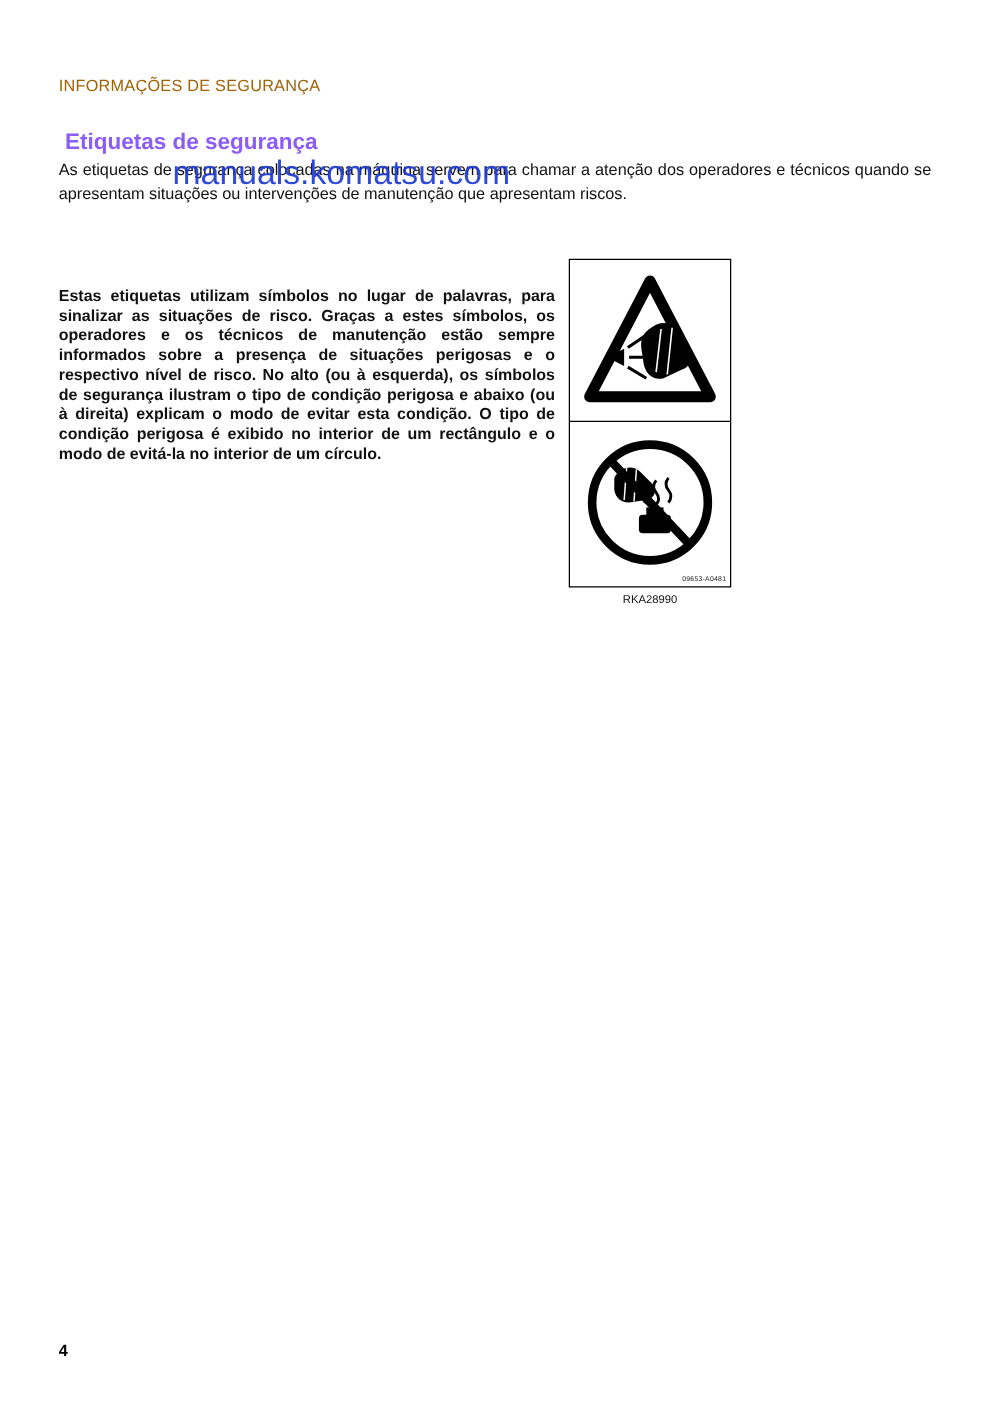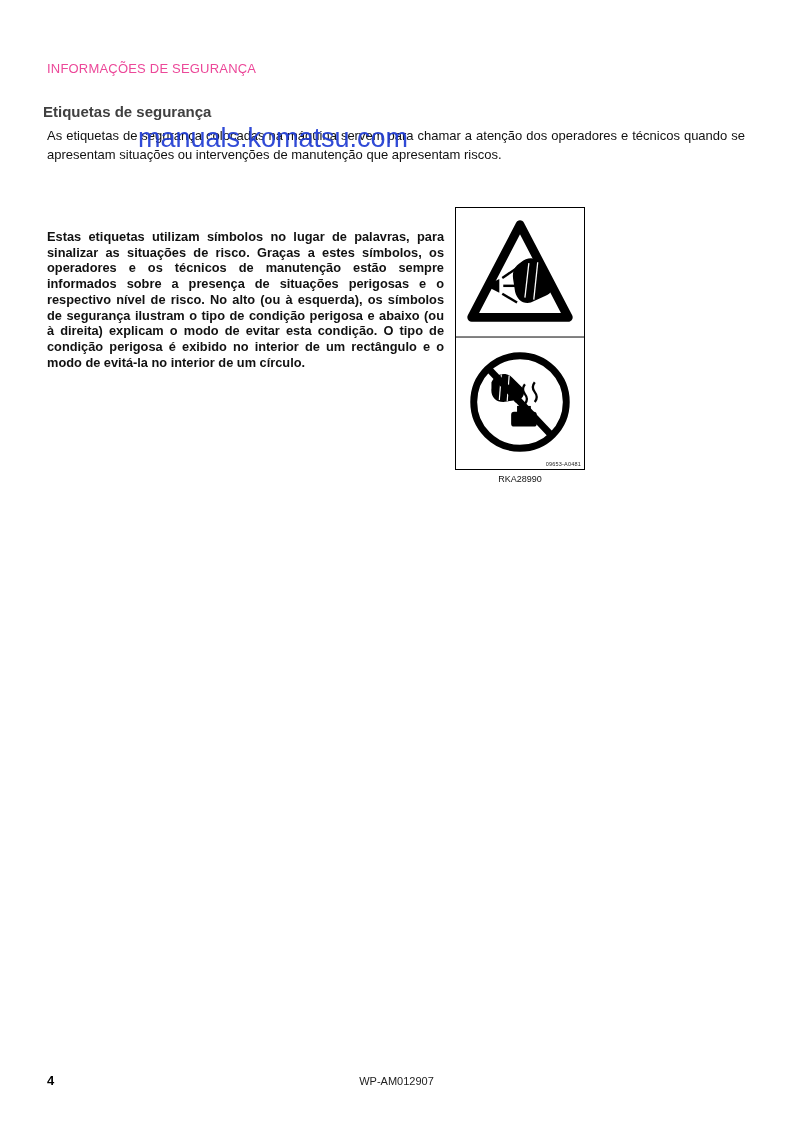--- a/index.html
+++ b/index.html
@@ -8,25 +8,25 @@
     background:#ffffff;
     font-family:"Liberation Sans", sans-serif;
     color:#000;
     position:relative;
     overflow:hidden;
   }
   .page { position:absolute; inset:0; background:#fff; }
 
   .header {
     position:absolute; left:47px; top:61px;
-    font-size:13px; letter-spacing:0.2px; color:#ec4899;
+    font-size:13px; letter-spacing:0.2px; color:#a16207;
   }
   .h {
-    position:absolute; left:43px;
-    font-size:15px; font-weight:bold; color:#404040;
+    position:absolute; left:52px;
+    font-size:18px; font-weight:bold; color:#8b5cf6;
   }
   .h1pos { top:103px; }
   .h2pos { top:206px; }
 
   .body-text {
     position:absolute; left:47px;
     font-size:13px; color:#111;
     text-align:justify;
   }
   .p1pos { top:126px; width:698px; line-height:19px; }
@@ -108,15 +108,14 @@
         <line x1="33" y1="162" x2="97" y2="230" stroke="#000" stroke-width="7"></line>
         <circle cx="65" cy="196" r="47" fill="none" stroke="#000" stroke-width="7"></circle>
       </g>
     </svg>
     <div class="figcode">09653-A0481</div>
   </figure>
 
   <div class="figcaption">RKA28990</div>
 
   <div class="footer-page">4</div>
-  <div class="footer-code">WP-AM012907</div>
 
 </div>
 
 </body></html>

